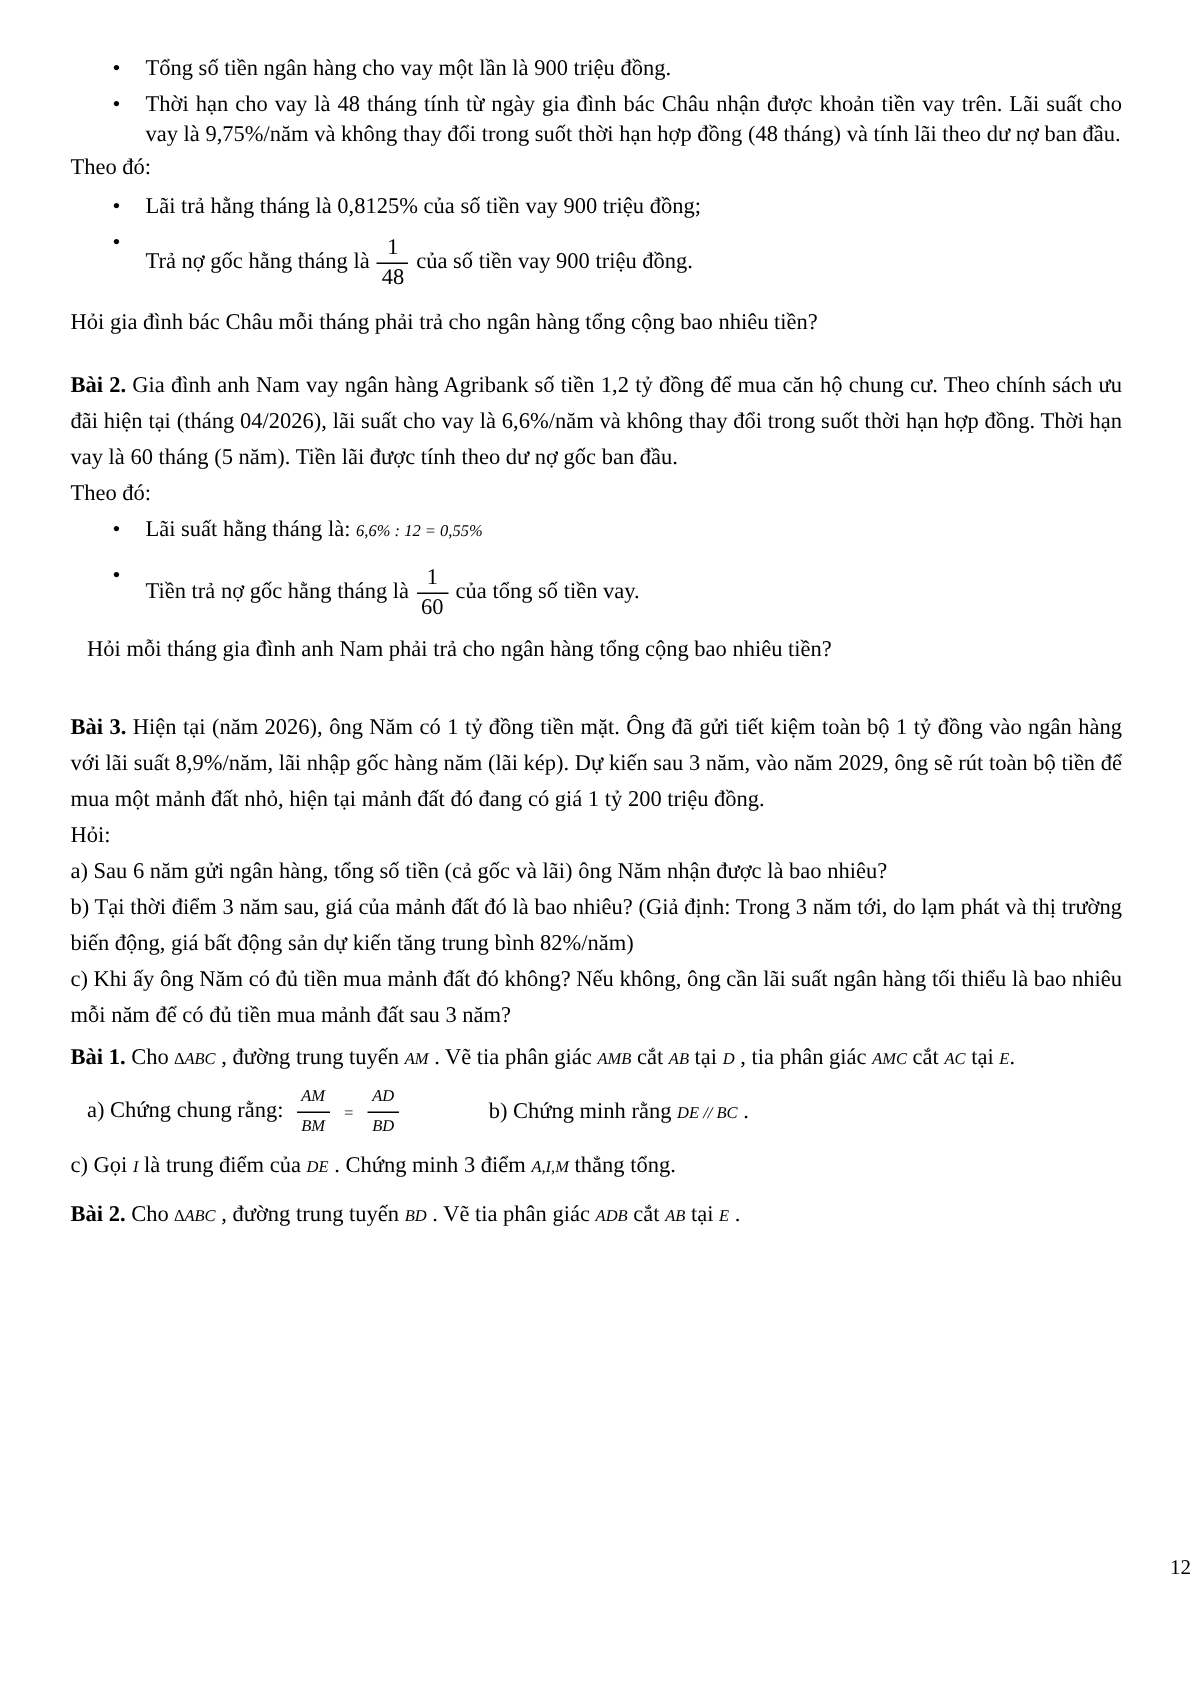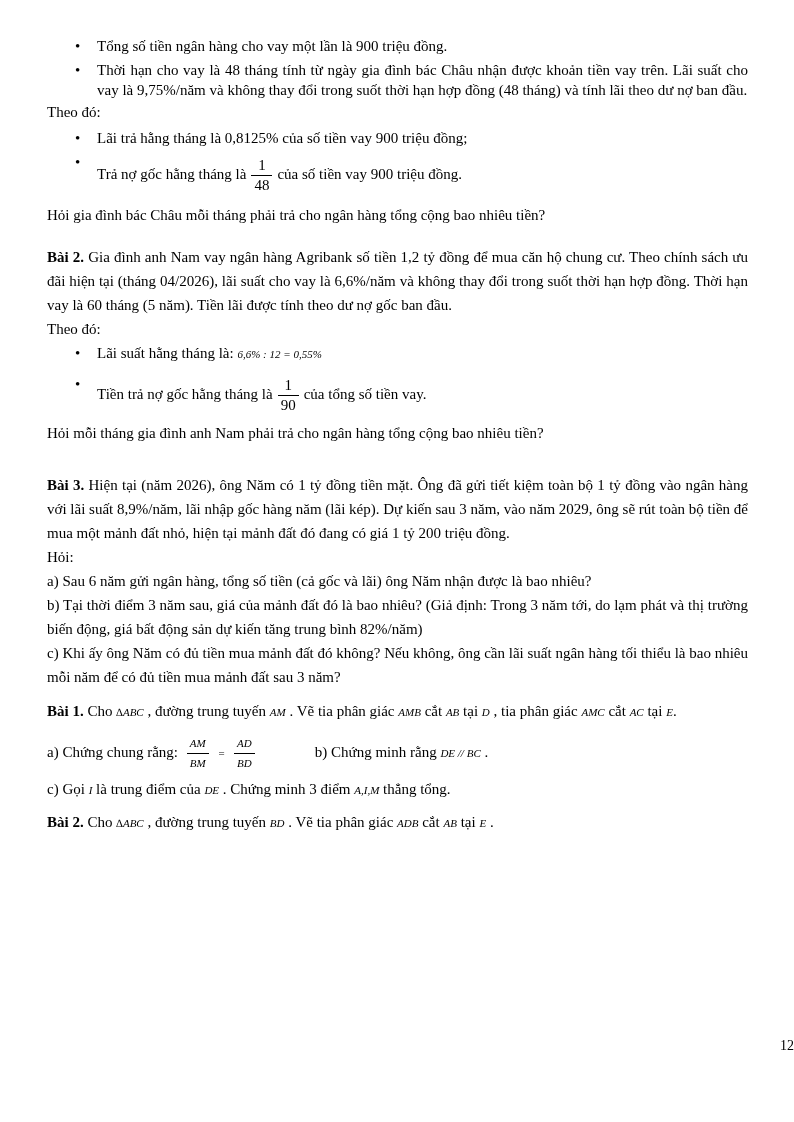--- a/index.html
+++ b/index.html
@@ -28,24 +28,24 @@
     align-items: center;
     vertical-align: middle;
     margin: 0 5px;
     line-height: 19px;
     text-align: center;
   }
   .frac .num { padding: 0 3px; }
   .frac .den { padding: 0 3px; border-top: 1px solid #000; }
   .fracline { padding: 4px 0; }
   .theo { line-height: 20px; margin-top: 2px; }
-  .mt2 { margin-top: 2px; } .mt4 { margin-top: 4px; } .mt6 { margin-top: 6px; }
+  .mt2 { margin-top: 2px; margin-left: 11px; } .mt4 { margin-top: 4px; } .mt6 { margin-top: 6px; }
   .mt8 { margin-top: 8px; } .mt18 { margin-top: 18px; } .mt24 { margin-top: 24px; }
   .mt28 { margin-top: 28px; }
-  .geo-para { line-height: 32px; }
+  .geo-para { line-height: 20px; }
   .eq { margin: 0 4px; }
   .partb { margin-left: 55px; }
   .footer {
     position: absolute;
     top: 1036px;
     left: 0; right: 0;
     text-align: right;
     font-size: 14px;
     line-height: 20px;
   }
@@ -86,21 +86,21 @@
   <p>Theo đó:</p>
 
   <div class="li li24" style="margin-top:0">
     <span class="dot">•</span>
     <span class="li-body"><span>Lãi suất hằng tháng là: </span><span class="m">6,6% : 12 = 0,55%</span></span>
   </div>
   <div class="li li24 mt6">
     <span class="dot">•</span>
     <span class="li-body fracline"><span>Tiền trả nợ gốc hằng tháng là</span><span class="frac">
           <span class="num">1</span>
-          <span class="den">90</span>
+          <span class="den">60</span>
         </span><span>của tổng số tiền vay.</span></span>
   </div>
 
   <p class="mt2">Hỏi mỗi tháng gia đình anh Nam phải trả cho ngân hàng tổng cộng bao nhiêu tiền?</p>
 
   <p class="mt28"><span class="b">Bài 3.</span><span> Hiện tại (năm 2026), ông Năm có 1 tỷ đồng tiền mặt. Ông đã gửi tiết kiệm toàn bộ 1 tỷ đồng vào ngân hàng với lãi suất 8,9%/năm, lãi nhập gốc hàng năm (lãi kép). Dự kiến sau 3 năm, vào năm 2029, ông sẽ rút toàn bộ tiền để mua một mảnh đất nhỏ, hiện tại mảnh đất đó đang có giá 1 tỷ 200 triệu đồng.</span></p>
 
   <p>Hỏi:</p>
   <p>a) Sau 6 năm gửi ngân hàng, tổng số tiền (cả gốc và lãi) ông Năm nhận được là bao nhiêu?</p>
   <p>b) Tại thời điểm 3 năm sau, giá của mảnh đất đó là bao nhiêu? (Giả định: Trong 3 năm tới, do lạm phát và thị trường biến động, giá bất động sản dự kiến tăng trung bình 82%/năm)</p>

